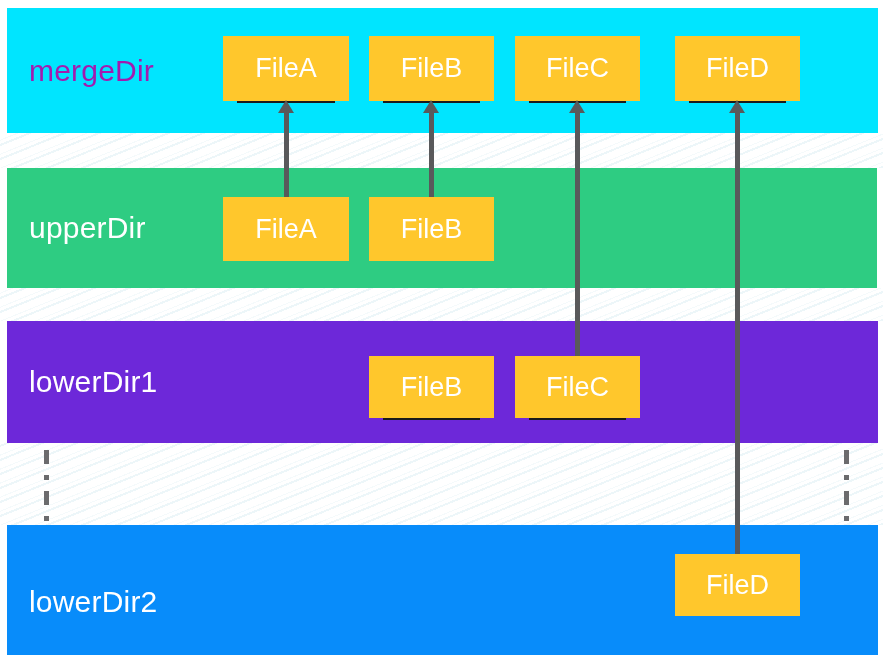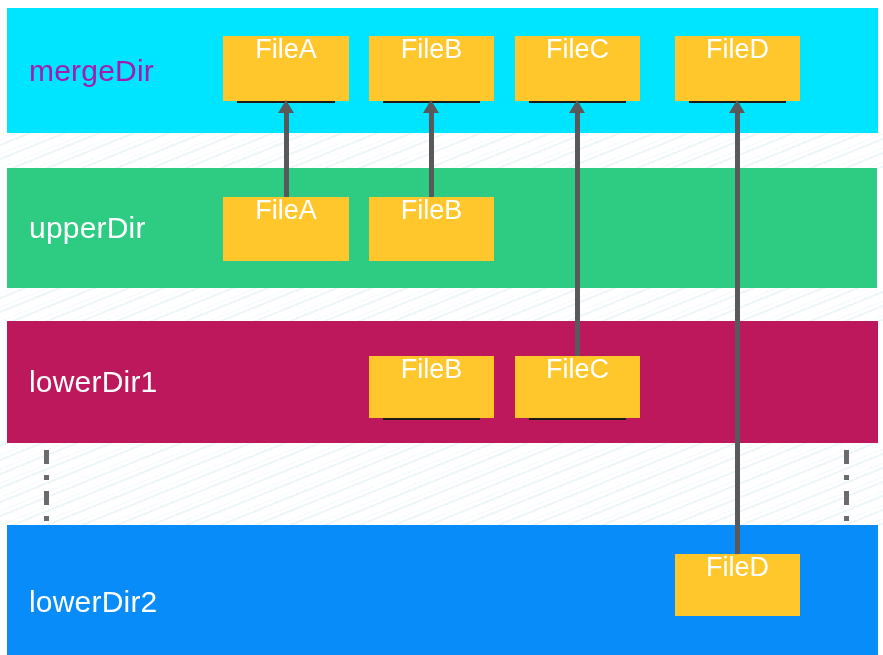--- a/index.html
+++ b/index.html
@@ -54,21 +54,21 @@
     font-weight: 400;
     letter-spacing: 0.2px;
     white-space: nowrap;
   }
 
   
   .file-box {
     position: absolute;
     background: #FFC72C;
     display: flex;
-    align-items: flex-start;
+    align-items: center;
     justify-content: center;
     box-sizing: border-box;
   }
   .file-box .file-label {
     color: #ffffff;
     font-size: 27px;
     font-weight: 400;
     line-height: 1;
     white-space: nowrap;
   }
@@ -144,21 +144,21 @@
       <div class="file-underline" style="left: 689px; top: 101px; width: 97px; background: rgb(26, 26, 26);"></div>
       <div class="band" style="left: 7px; top: 168px; width: 870px; height: 120px; background: rgb(46, 204, 130);">
         <div class="band-label" style="color: rgb(255, 255, 255); text-align: right;">upperDir</div>
       </div>
       <div class="file-box" style="left: 223px; top: 197px; width: 126px; height: 64px; background: rgb(255, 199, 44);">
         <span class="file-label" style="color: rgb(255, 255, 255);">FileA</span>
       </div>
       <div class="file-box" style="left: 369px; top: 197px; width: 125px; height: 64px; background: rgb(255, 199, 44);">
         <span class="file-label" style="color: rgb(255, 255, 255);">FileB</span>
       </div>
-      <div class="band" style="left: 7px; top: 321px; width: 871px; height: 122px; background: #be185d;">
+      <div class="band" style="left: 7px; top: 321px; width: 871px; height: 122px; background: #6d28d9;">
         <div class="band-label" style="color: rgb(255, 255, 255);">lowerDir1</div>
       </div>
       <div class="file-box" style="left: 369px; top: 356px; width: 125px; height: 62px; background: rgb(255, 199, 44);">
         <span class="file-label" style="color: rgb(255, 255, 255);">FileB</span>
       </div>
       <div class="file-underline" style="left: 383px; top: 418px; width: 97px; background: rgb(26, 26, 26);"></div>
       <div class="file-box" style="left: 515px; top: 356px; width: 125px; height: 62px; background: rgb(255, 199, 44);">
         <span class="file-label" style="color: rgb(255, 255, 255);">FileC</span>
       </div>
       <div class="file-underline" style="left: 529px; top: 418px; width: 97px; background: rgb(26, 26, 26);"></div>

